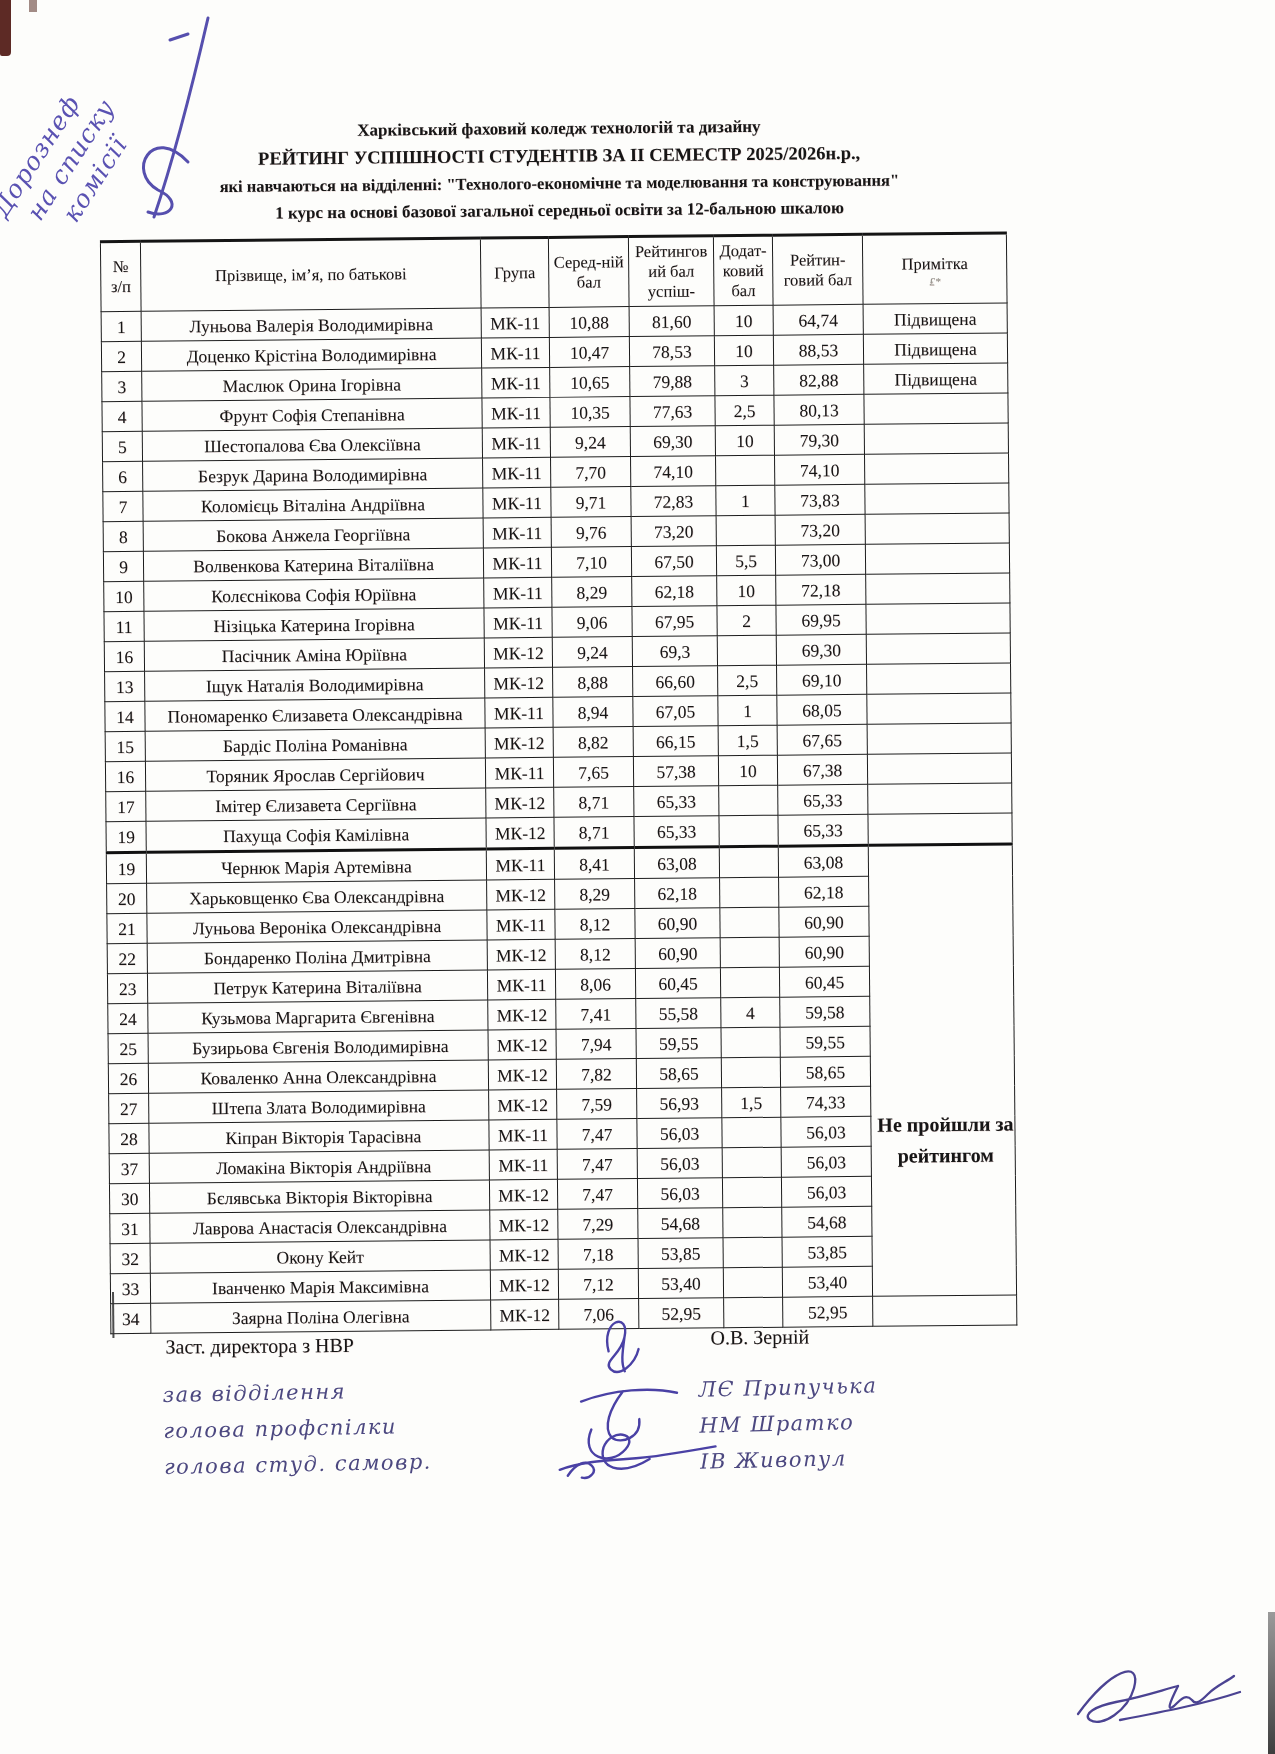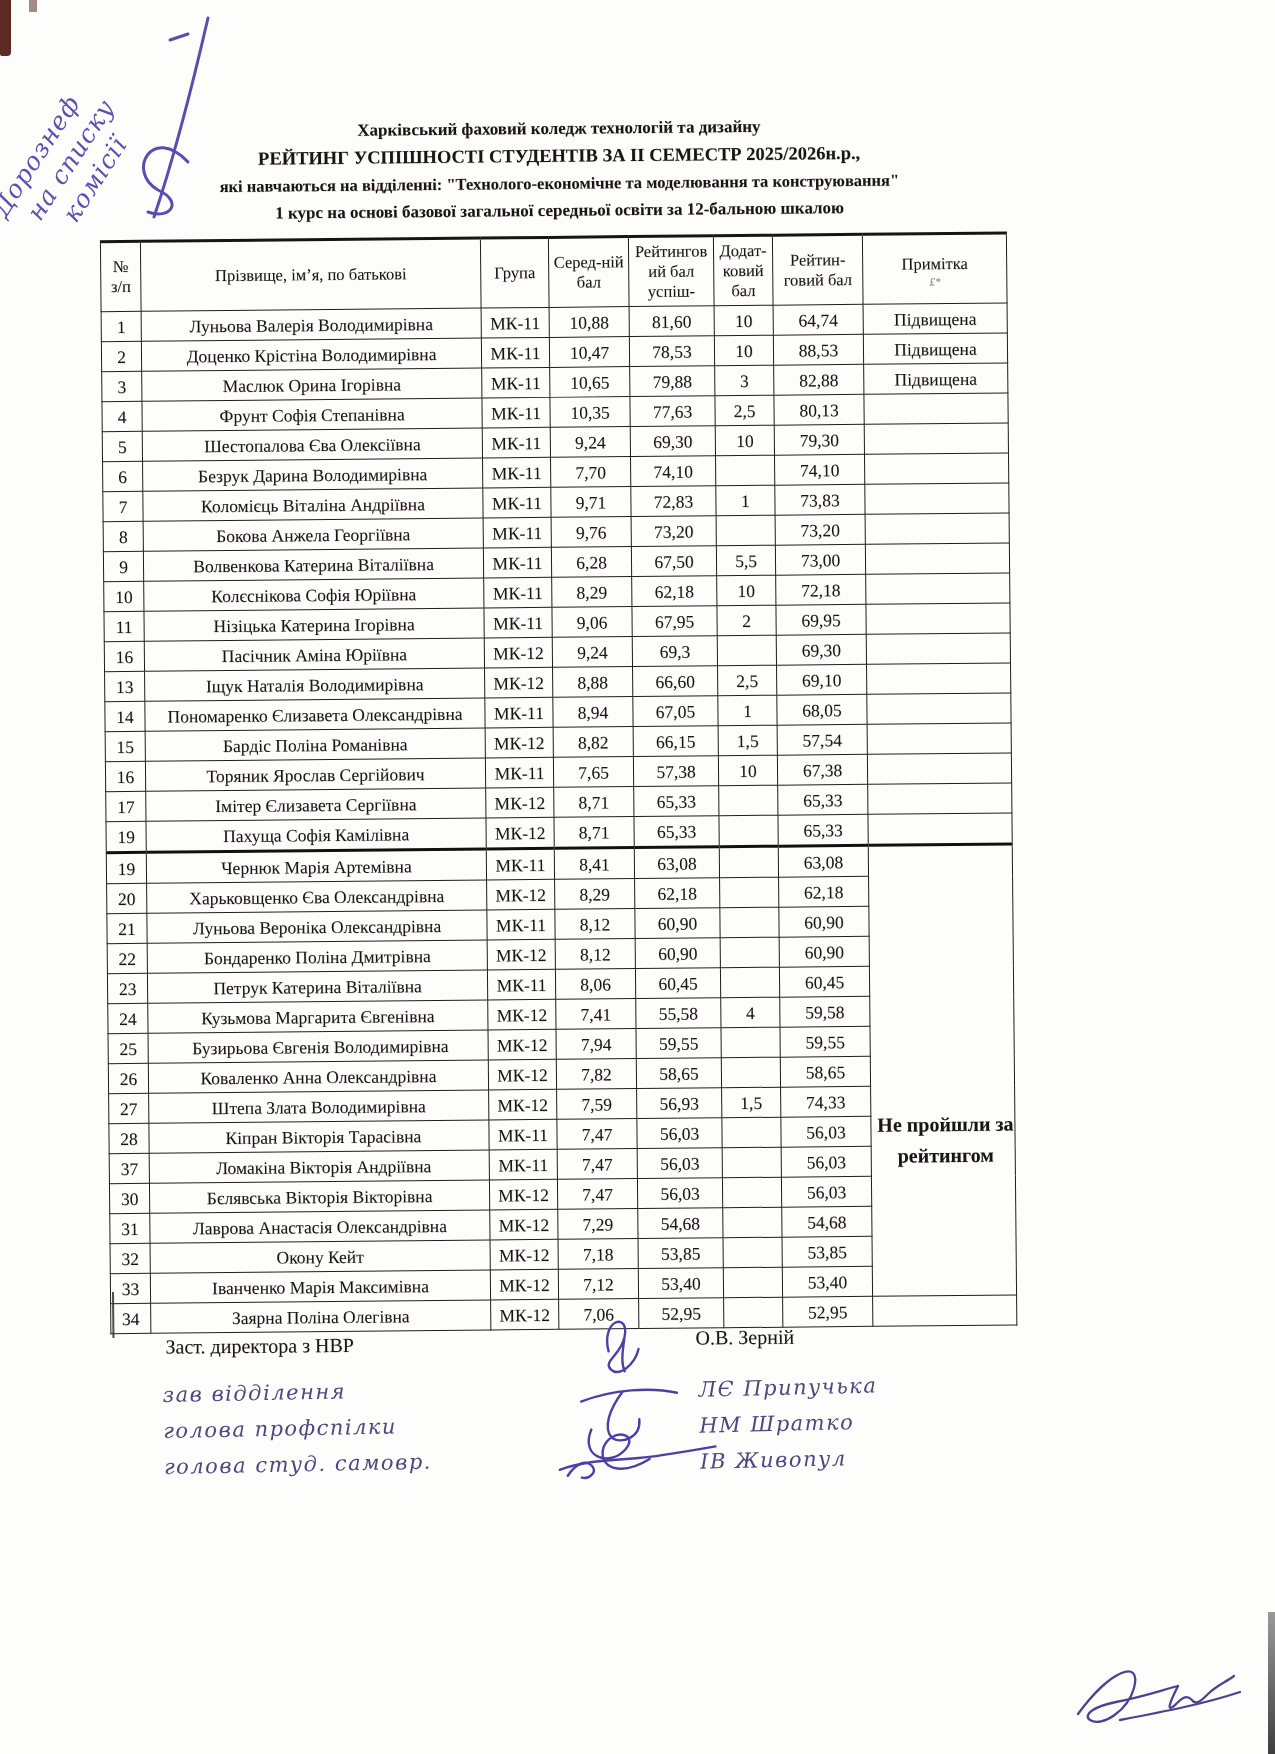--- a/index.html
+++ b/index.html
@@ -35,21 +35,21 @@
   tr.thick-top td{border-top:3.5px solid #111;}
   td.merged{vertical-align:top;}
   td.merged .mergetext{
     margin-top:138px;padding-left:5px;font-weight:bold;font-size:20px;line-height:31px;
   }
   td.no-border{border:none;background:transparent;}
   th .hmark{display:block;font-size:11px;color:#8d8d85;line-height:8px;margin-top:3px;font-style:italic;}
   
   .printed-role{position:absolute;top:1336px;left:155px;font-size:20px;font-weight:500;
     text-shadow:0.4px 0.4px 0 rgba(110,30,30,0.25);}
-  .printed-name{position:absolute;top:1332px;left:685px;font-size:20px;
+  .printed-name{position:absolute;top:1332px;left:700px;font-size:20px;
     text-shadow:0.4px 0.4px 0 rgba(110,30,30,0.25);text-align:center;}
   .hand{font-style:italic;color:#4c4880;letter-spacing:1.5px;font-size:21px;
     font-family:"DejaVu Serif", serif;}
   .hw-roles{position:absolute;top:1376px;left:152px;line-height:36px;transform:rotate(-0.6deg);}
   .hw-names{position:absolute;top:1376px;left:688px;line-height:36px;transform:rotate(-0.8deg);}
   
   .top-note{position:absolute;top:88px;left:-28px;width:230px;
     transform:rotate(-57deg);color:#5a52b2;font-style:italic;
     font-size:25px;line-height:31px;letter-spacing:1px;
     font-family:"DejaVu Serif", serif;}
@@ -186,21 +186,21 @@
             <td class="c-avg">9,76</td>
             <td class="c-rating">73,20</td>
             <td class="c-extra"></td>
             <td class="c-total">73,20</td>
             <td class="c-note"></td>
           </tr>
           <tr>
             <td class="c-num">9</td>
             <td class="c-name">Волвенкова Катерина Віталіївна</td>
             <td class="c-group">МК-11</td>
-            <td class="c-avg">6,28</td>
+            <td class="c-avg">7,10</td>
             <td class="c-rating">67,50</td>
             <td class="c-extra">5,5</td>
             <td class="c-total">73,00</td>
             <td class="c-note"></td>
           </tr>
           <tr>
             <td class="c-num">10</td>
             <td class="c-name">Колєснікова Софія Юріївна</td>
             <td class="c-group">МК-11</td>
             <td class="c-avg">8,29</td>
@@ -249,21 +249,21 @@
             <td class="c-total">68,05</td>
             <td class="c-note"></td>
           </tr>
           <tr>
             <td class="c-num">15</td>
             <td class="c-name">Бардіс Поліна Романівна</td>
             <td class="c-group">МК-12</td>
             <td class="c-avg">8,82</td>
             <td class="c-rating">66,15</td>
             <td class="c-extra">1,5</td>
-            <td class="c-total">57,54</td>
+            <td class="c-total">67,65</td>
             <td class="c-note"></td>
           </tr>
           <tr>
             <td class="c-num">16</td>
             <td class="c-name">Торяник Ярослав Сергійович</td>
             <td class="c-group">МК-11</td>
             <td class="c-avg">7,65</td>
             <td class="c-rating">57,38</td>
             <td class="c-extra">10</td>
             <td class="c-total">67,38</td>

